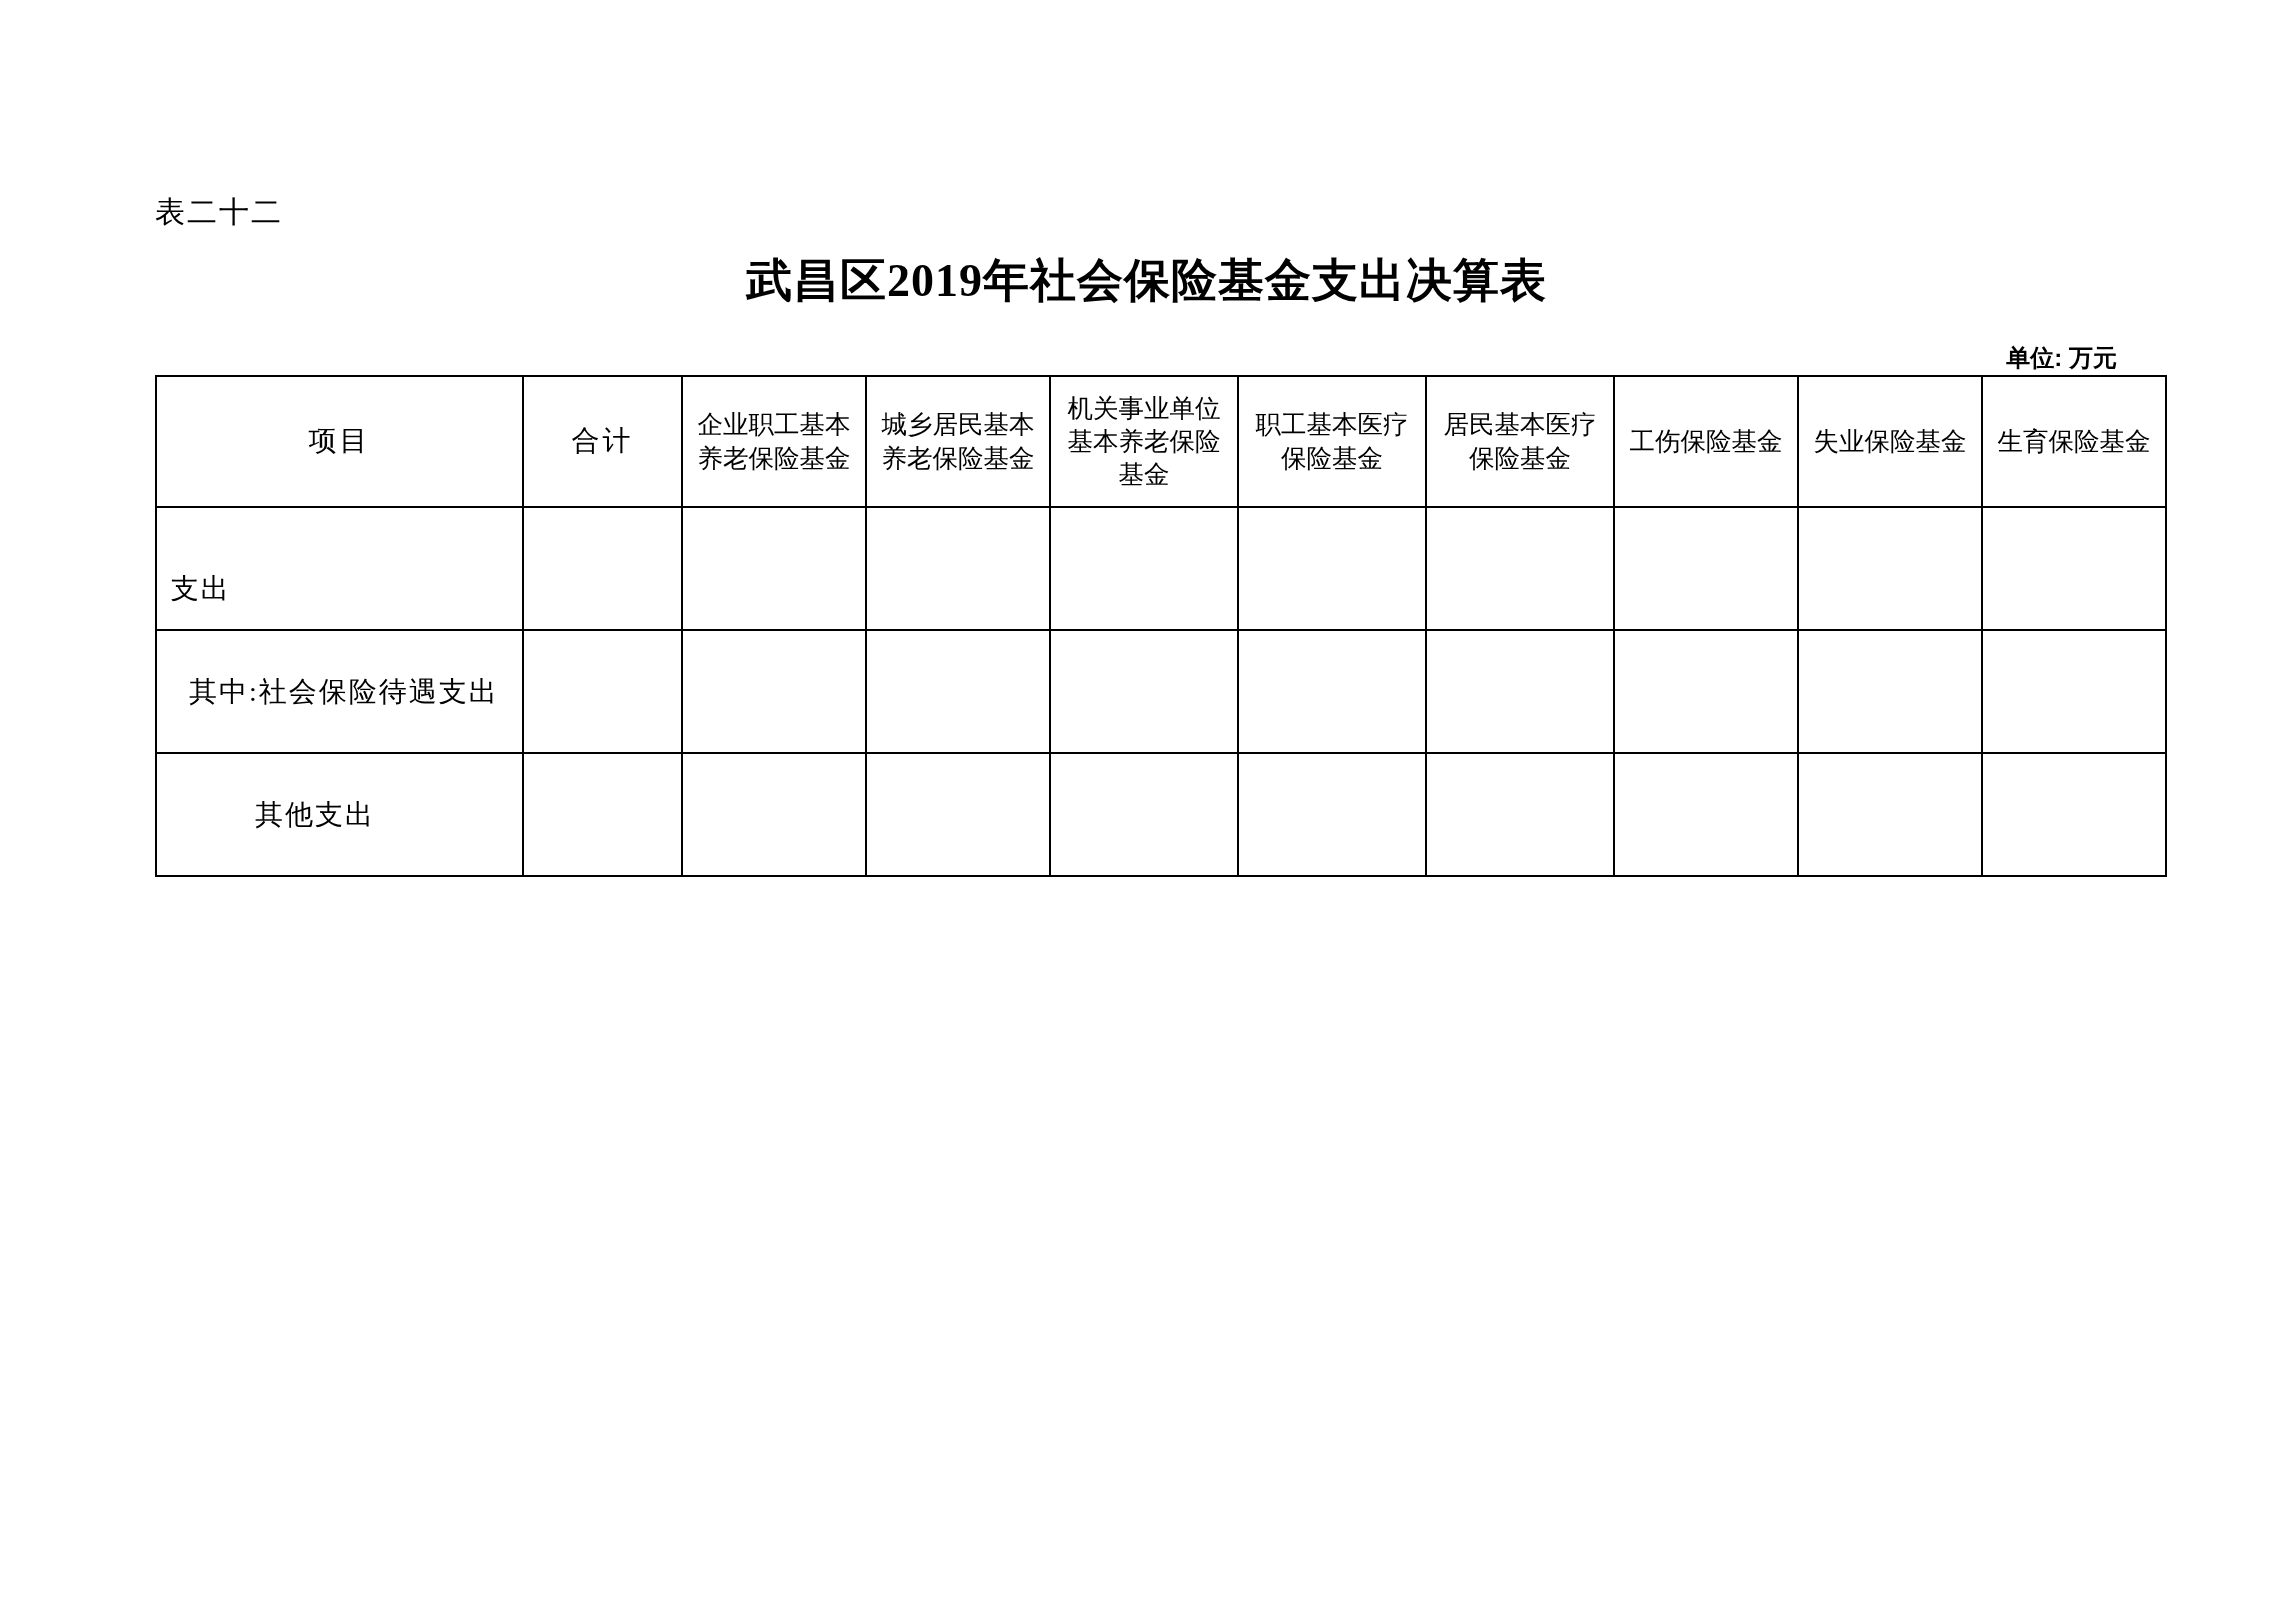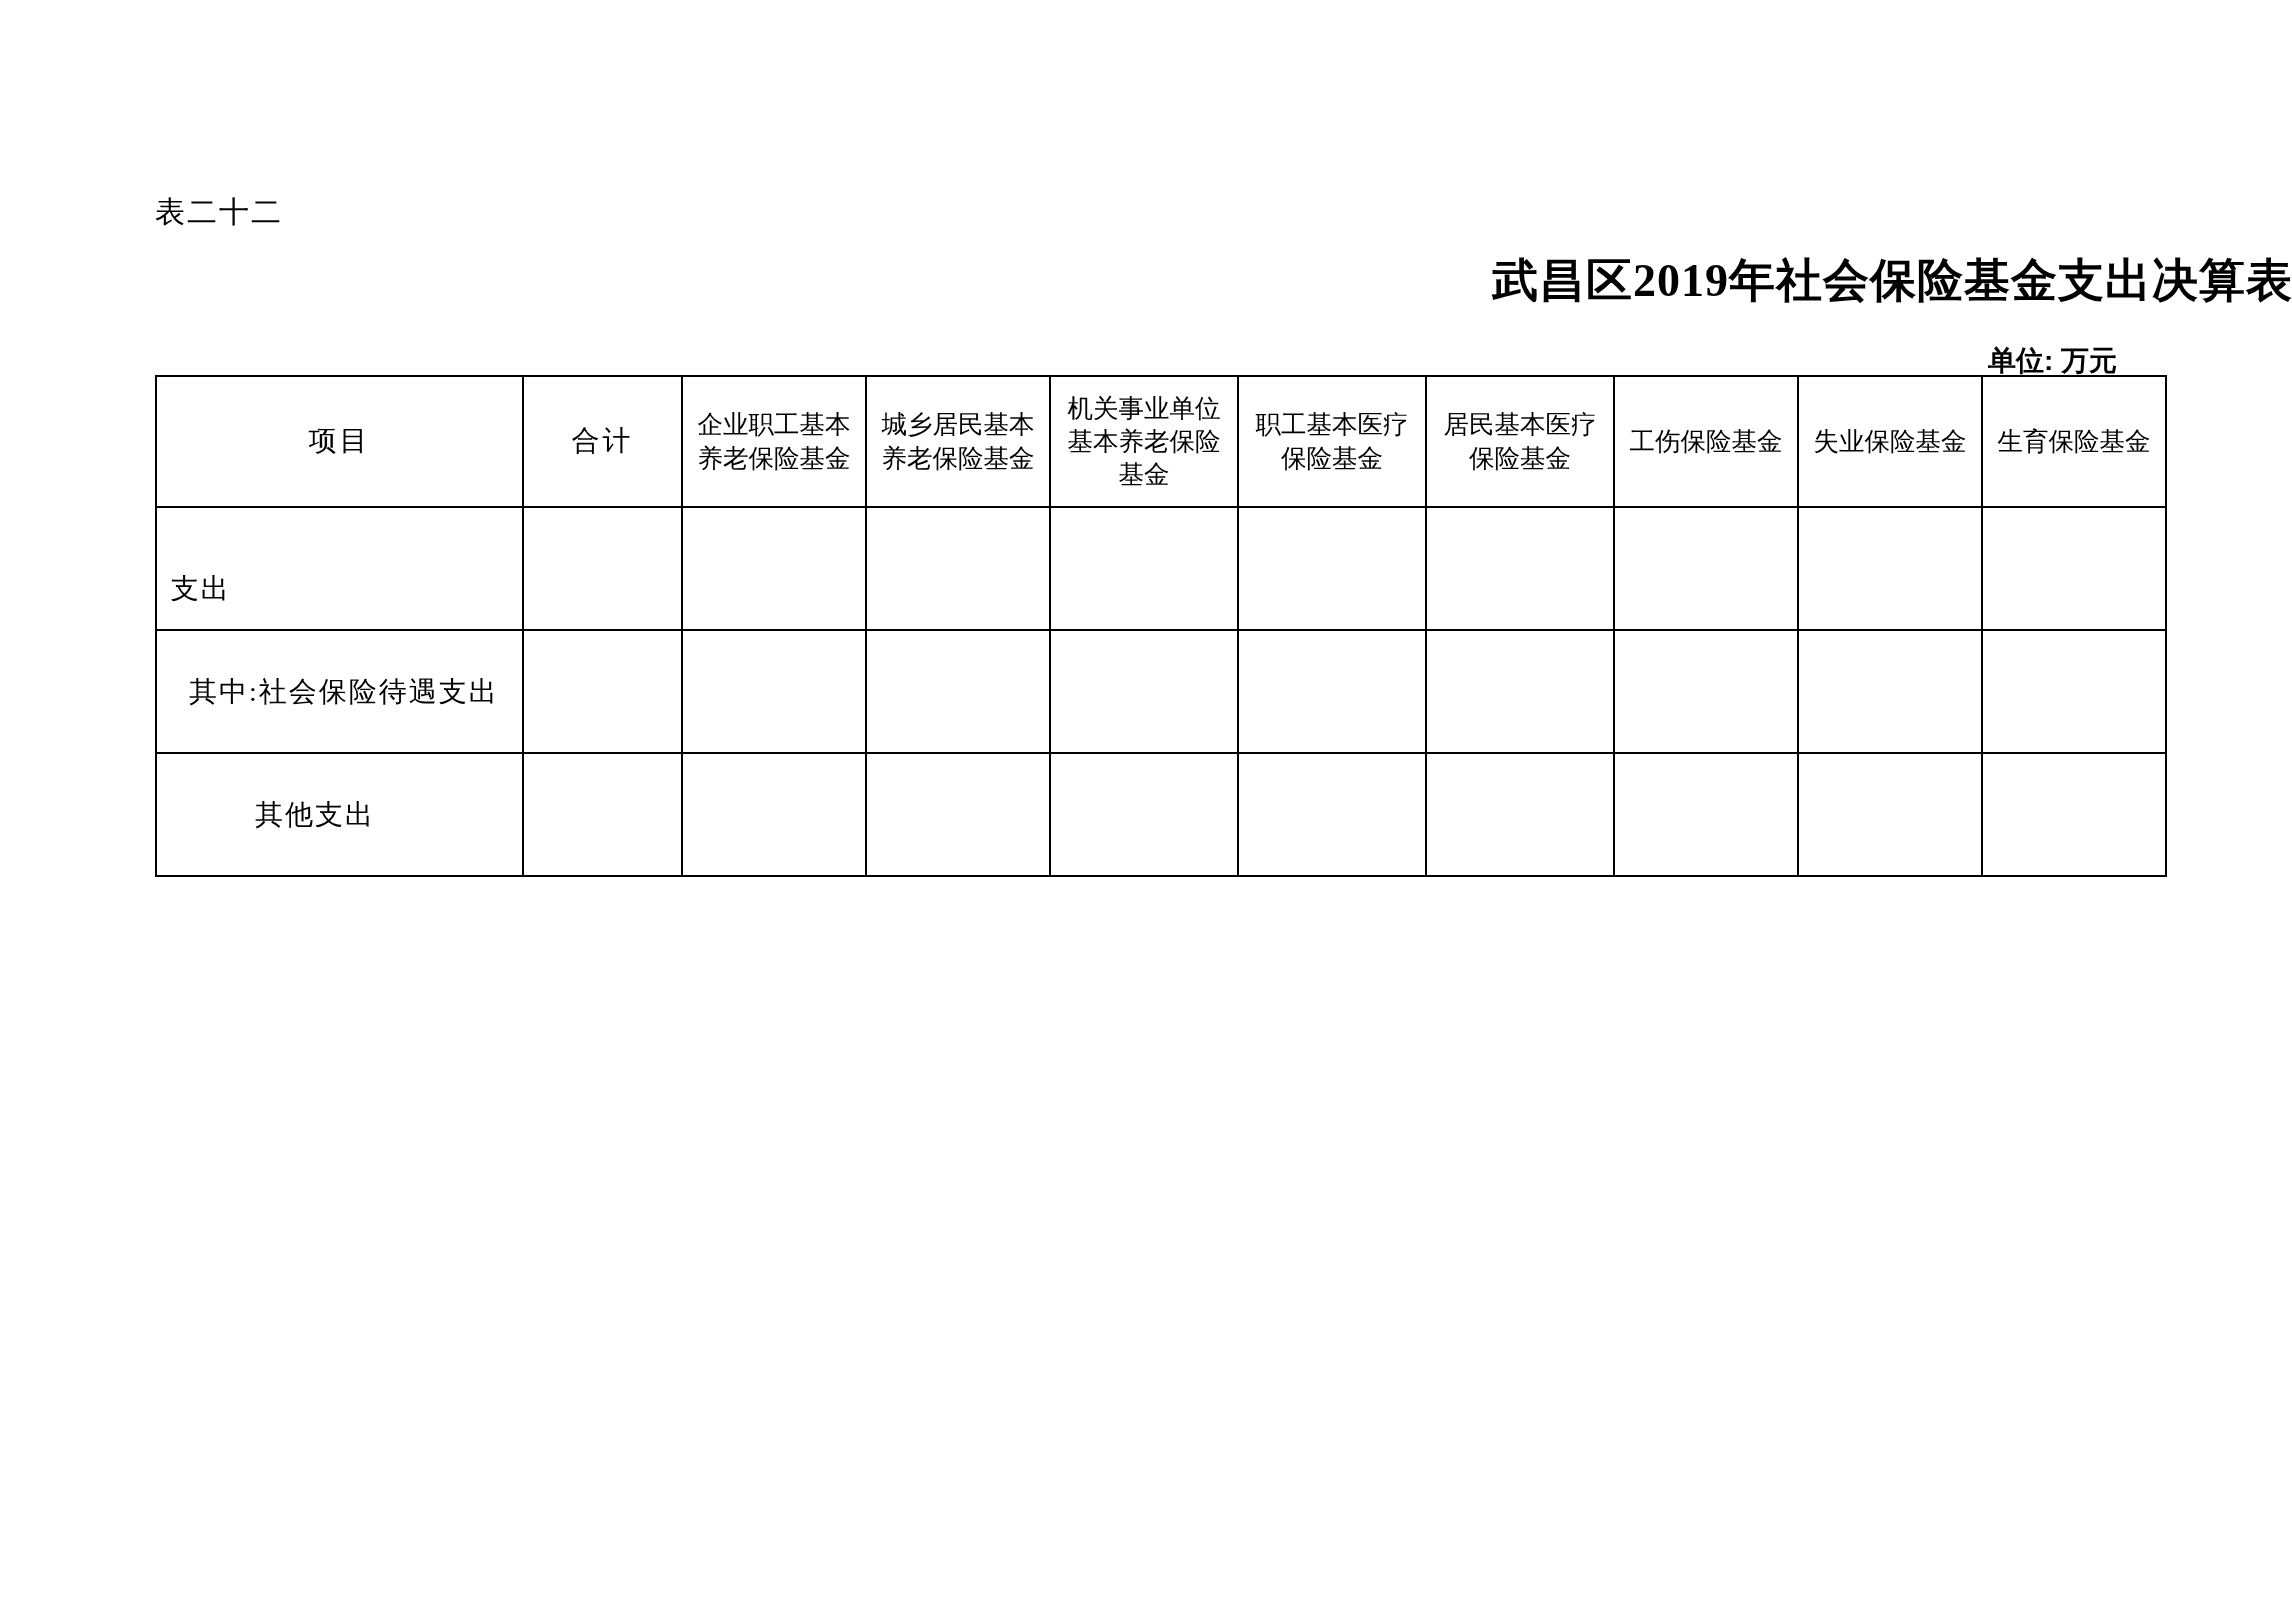--- a/index.html
+++ b/index.html
@@ -28,31 +28,31 @@
     top: 192px;
     font-size: 30px;
     letter-spacing: 2px;
     font-family: "Liberation Serif", "DejaVu Serif", serif;
   }
   .doc-title {
     position: absolute;
     left: 0;
     top: 250px;
     width: 2293px;
-    text-align: right;
+    text-align: center;
     font-size: 46px;
     font-weight: bold;
     letter-spacing: 1px;
     font-family: "Liberation Serif", "DejaVu Serif", serif;
   }
   .unit-note {
     position: absolute;
     right: 176px;
     top: 342px;
-    font-size: 28px;
+    font-size: 24px;
     font-weight: bold;
     font-family: "Liberation Sans", sans-serif;
     margin-left: 32px;
   }
   .table-wrap {
     position: absolute;
     left: 155px;
     top: 375px;
     width: 1988px;
   }

